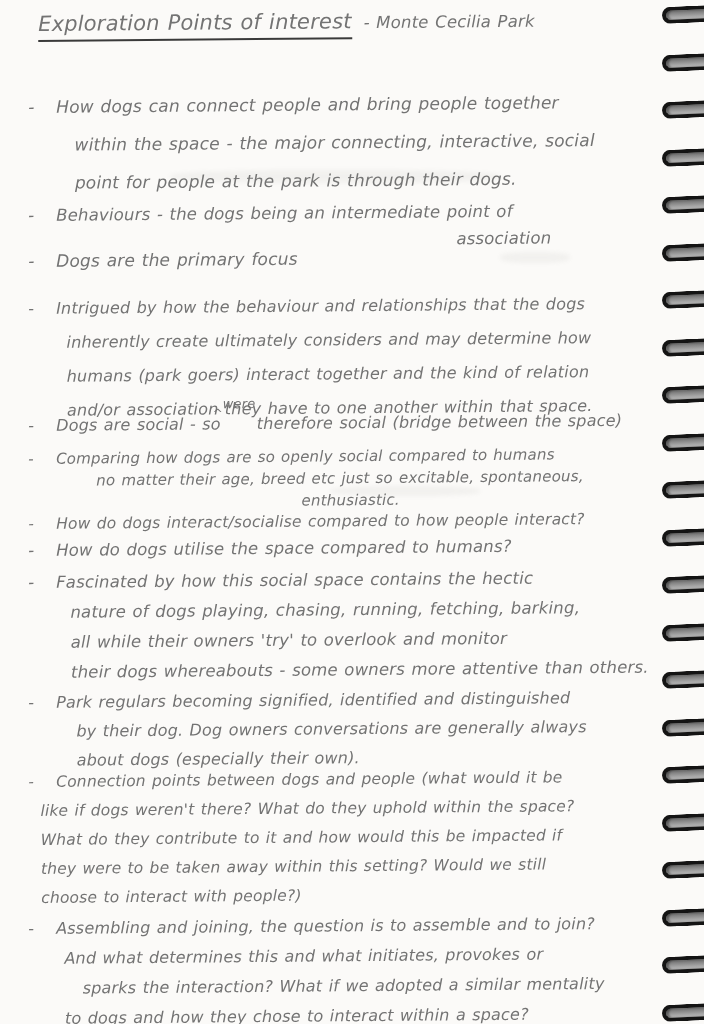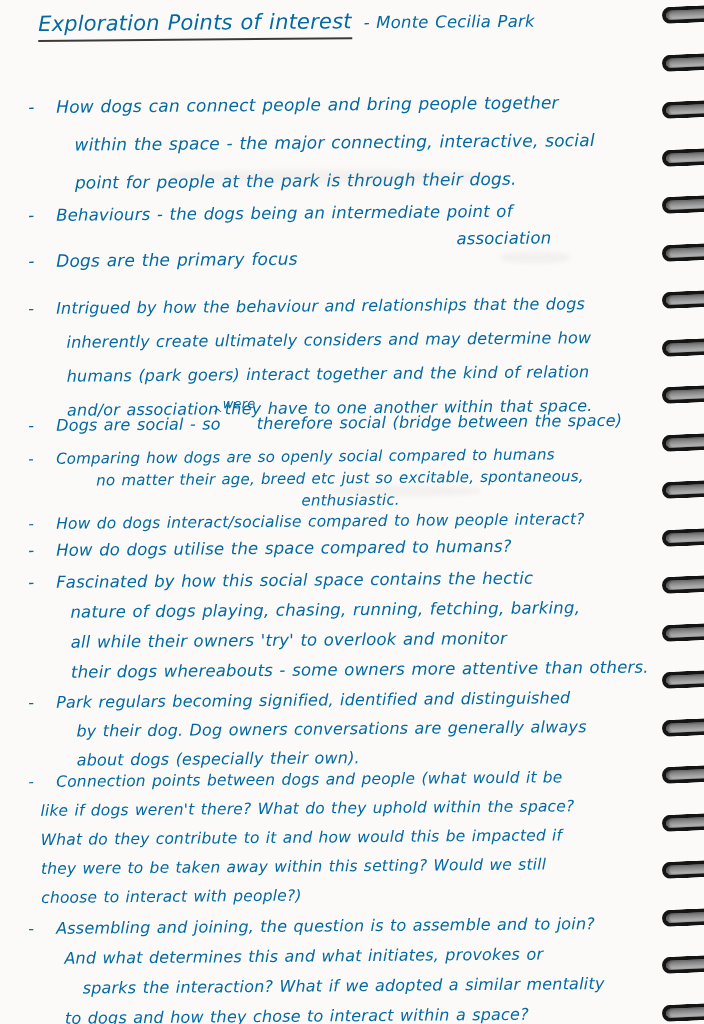--- a/index.html
+++ b/index.html
@@ -3,21 +3,21 @@
 <meta charset="utf-8">
 <style>
   html,body{margin:0;padding:0;background:#e9e9e7;}
   .page{
     position:relative;
     width:704px;height:1024px;
     background:#fbfaf8;
     overflow:hidden;
     font-family:"DejaVu Sans",sans-serif;
     font-style:italic;
-    color:#0369a1;
+    color:#737373;
     letter-spacing:.2px;
     word-spacing:1px;
   }
   
   .title{
     position:absolute;left:38px;top:12px;
     font-size:21px;white-space:nowrap;
     transform:rotate(-.5deg);transform-origin:left top;
   }
   .title .underlined{border-bottom:2.5px solid #3a3a3a;padding-bottom:4px;}

